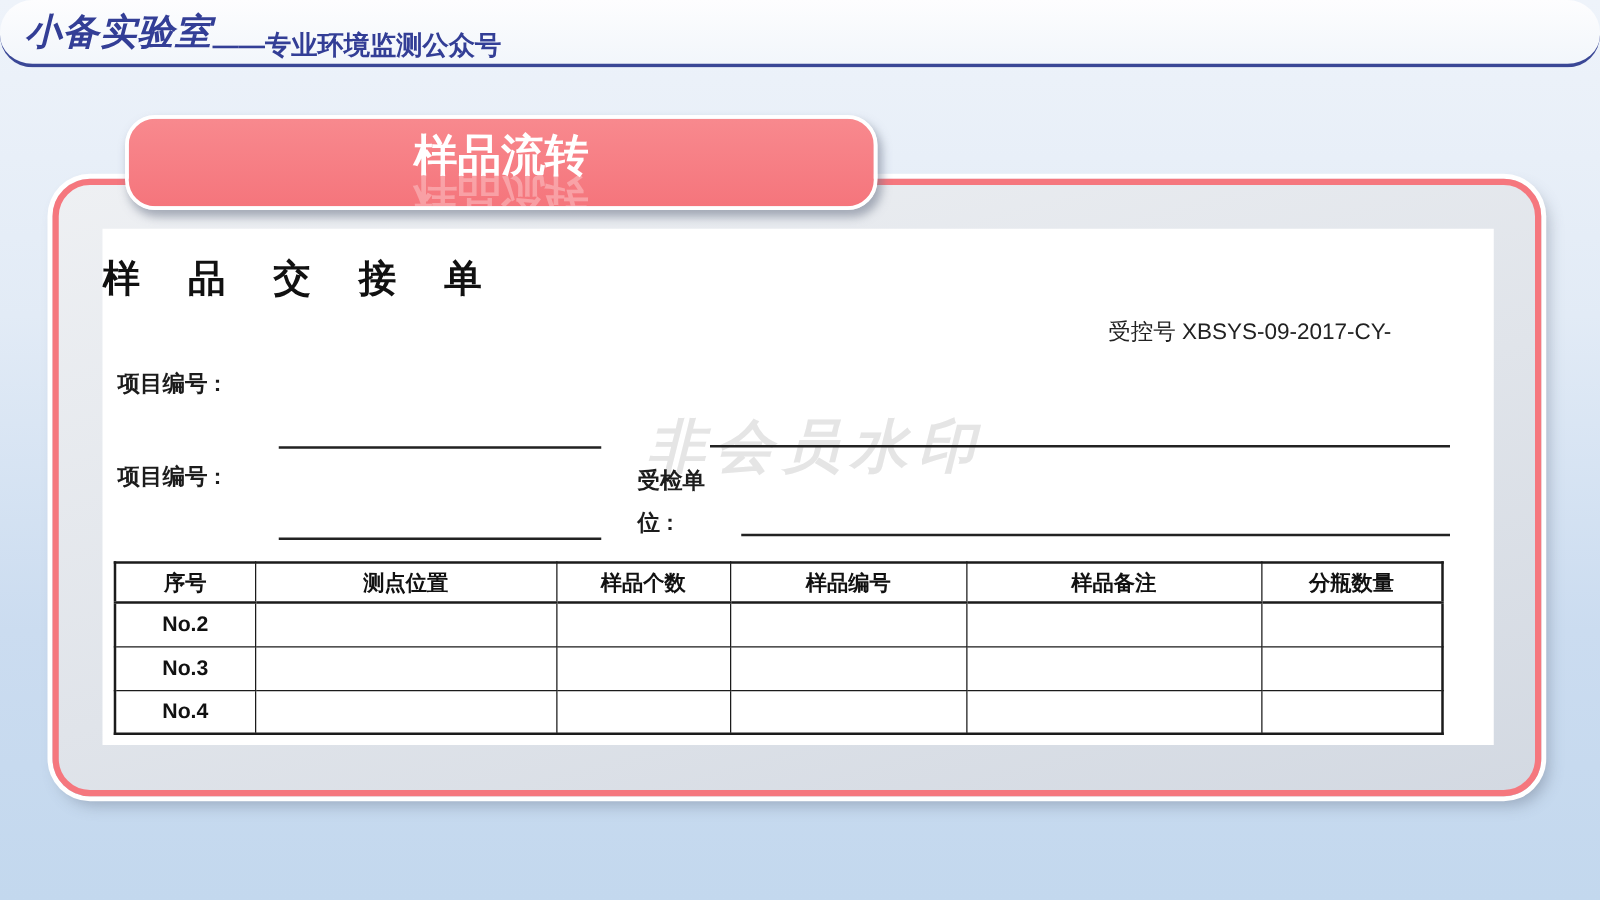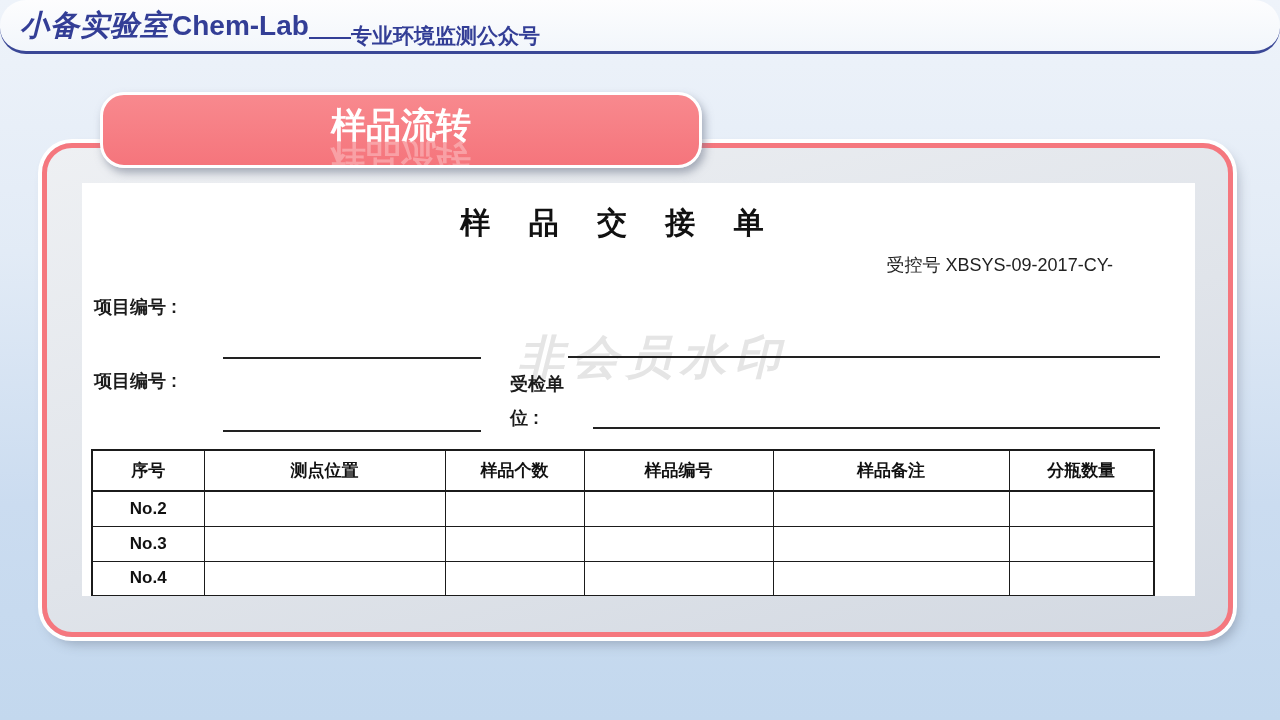--- a/index.html
+++ b/index.html
@@ -50,21 +50,21 @@
   .doc {
     position:absolute; left:82px; top:183px; width:1113px; height:413px;
     background:#ffffff; z-index:2; overflow:hidden; color:#1b1b1b;
   }
   .watermark {
     position:absolute; left:436px; top:144px; font-size:46px; letter-spacing:8px;
     color:#e5e5e5; font-weight:bold; z-index:0; white-space:nowrap;font-style:italic;
   }
   .doc-title {
     position:absolute; left:0; top:20px; width:100%; padding-right:38px;
-    text-align:center; font-size:30px; font-weight:bold; letter-spacing:15px;
+    text-align:left; font-size:30px; font-weight:bold; letter-spacing:15px;
     color:#111; z-index:1; white-space:pre;
   }
   .control-no {
     position:absolute; right:82px; top:70px; font-size:18px; color:#222; z-index:1;
   }
   .field-label { position:absolute; font-size:18px; font-weight:600; color:#1c1c1c; z-index:1; }
   .lbl-project-no   { left:12px;  top:112px; }
   .lbl-monitor-date { left:12px;  top:186px; }
   .lbl-project-name { left:428px; top:110px; width:60px; line-height:34px; }
   .lbl-inspected    { left:428px; top:184px; width:60px; line-height:34px; }
@@ -77,33 +77,32 @@
   
   .sample-table {
     position:absolute; left:9px; top:266px; width:1062px; z-index:1;
     border-collapse:collapse; table-layout:fixed;
     border:2px solid #1b1b1b;
   }
   .sample-table th, .sample-table td {
     border:1px solid #1b1b1b; text-align:center; vertical-align:middle;
     font-size:17px; color:#111;
   }
-  .sample-table thead tr { height:41px; }
+  .sample-table thead tr { height:32px; }
   .sample-table thead th { font-weight:bold; border-bottom:2px solid #1b1b1b; }
   .sample-table tbody tr { height:35px; }
   .sample-table td.row-no { font-weight:bold; }
 </style>
 </head>
 <body>
 
 <div class="stage">
 
   <div class="topbar">
     <span class="brand-script">小备实验室</span>
-    <span class="brand-name">Chem-Lab</span>
     <span class="brand-tagline">——专业环境监测公众号</span>
   </div>
 
   <div class="card"></div>
 
   <div class="tab">
     <span class="tab-label">样品流转</span>
     <span class="tab-label tab-reflect" aria-hidden="true">样品流转</span>
   </div>
 

